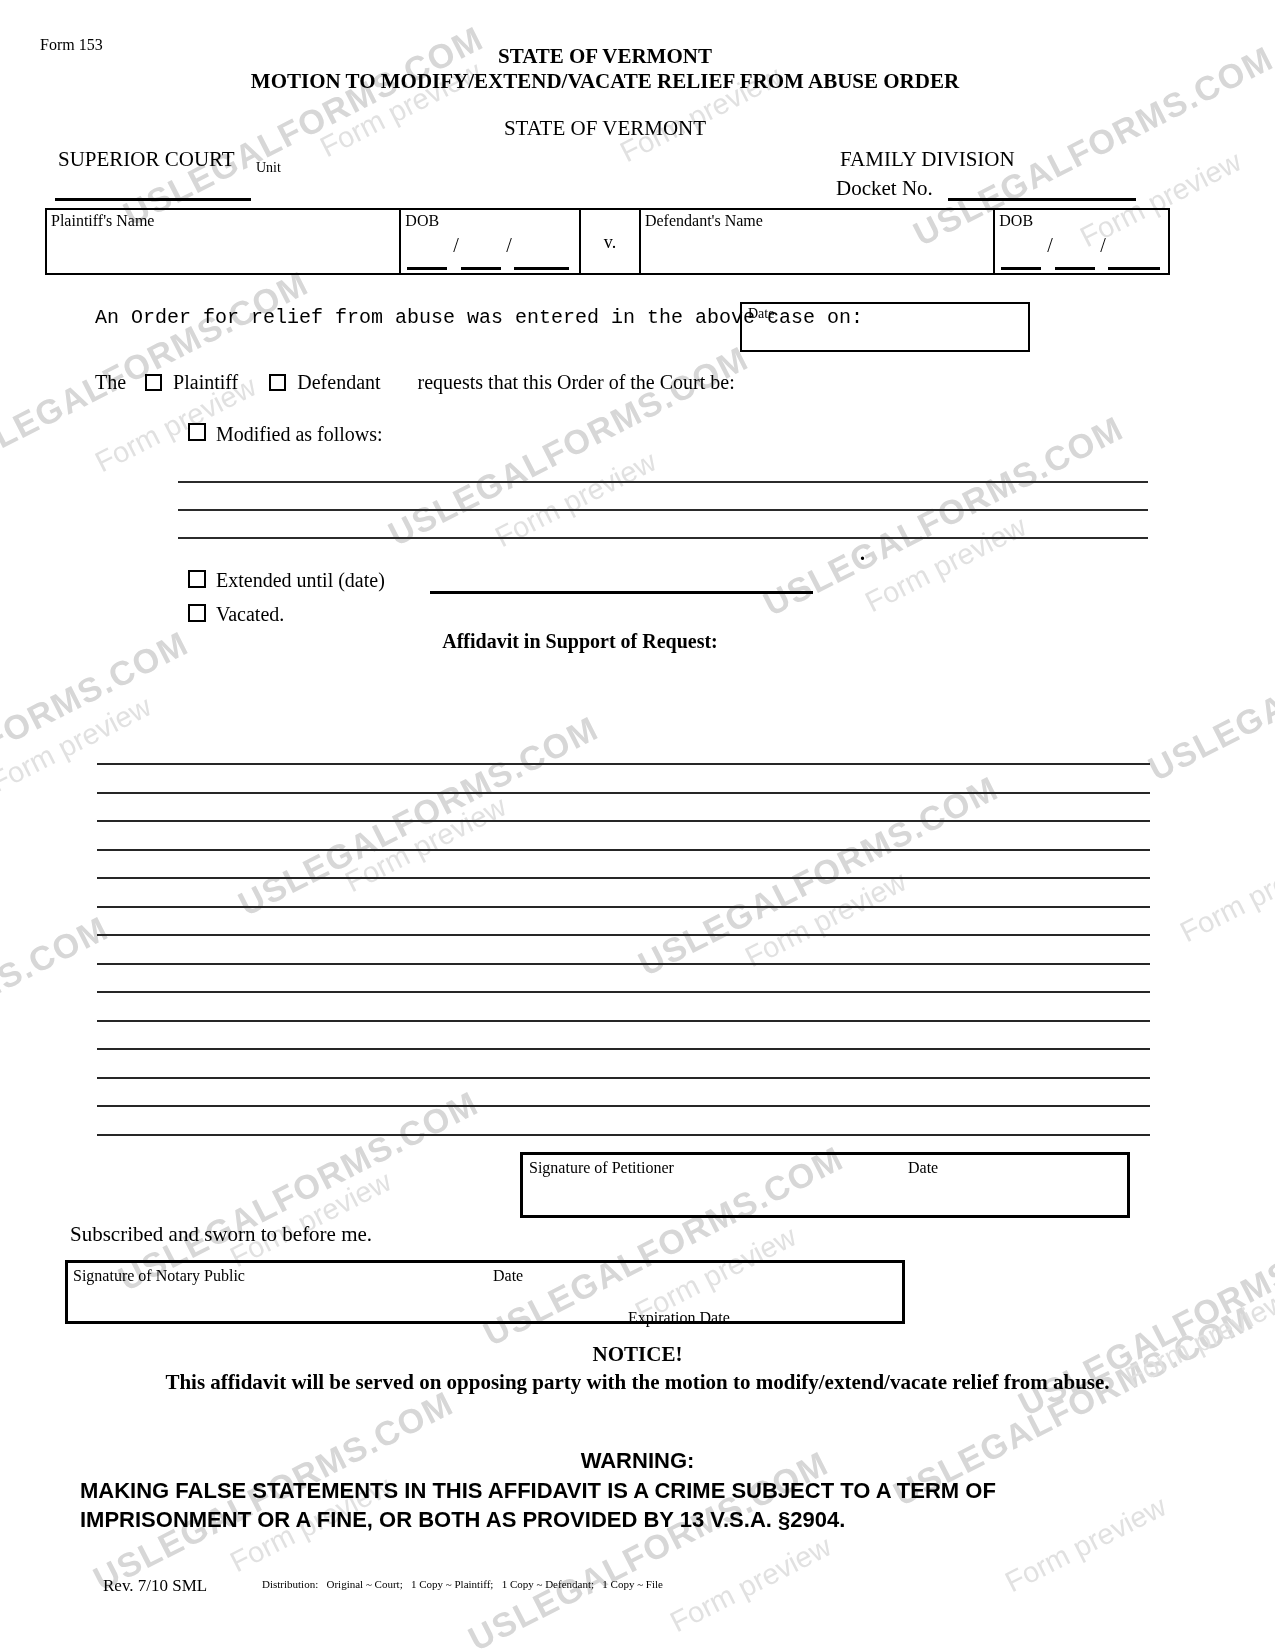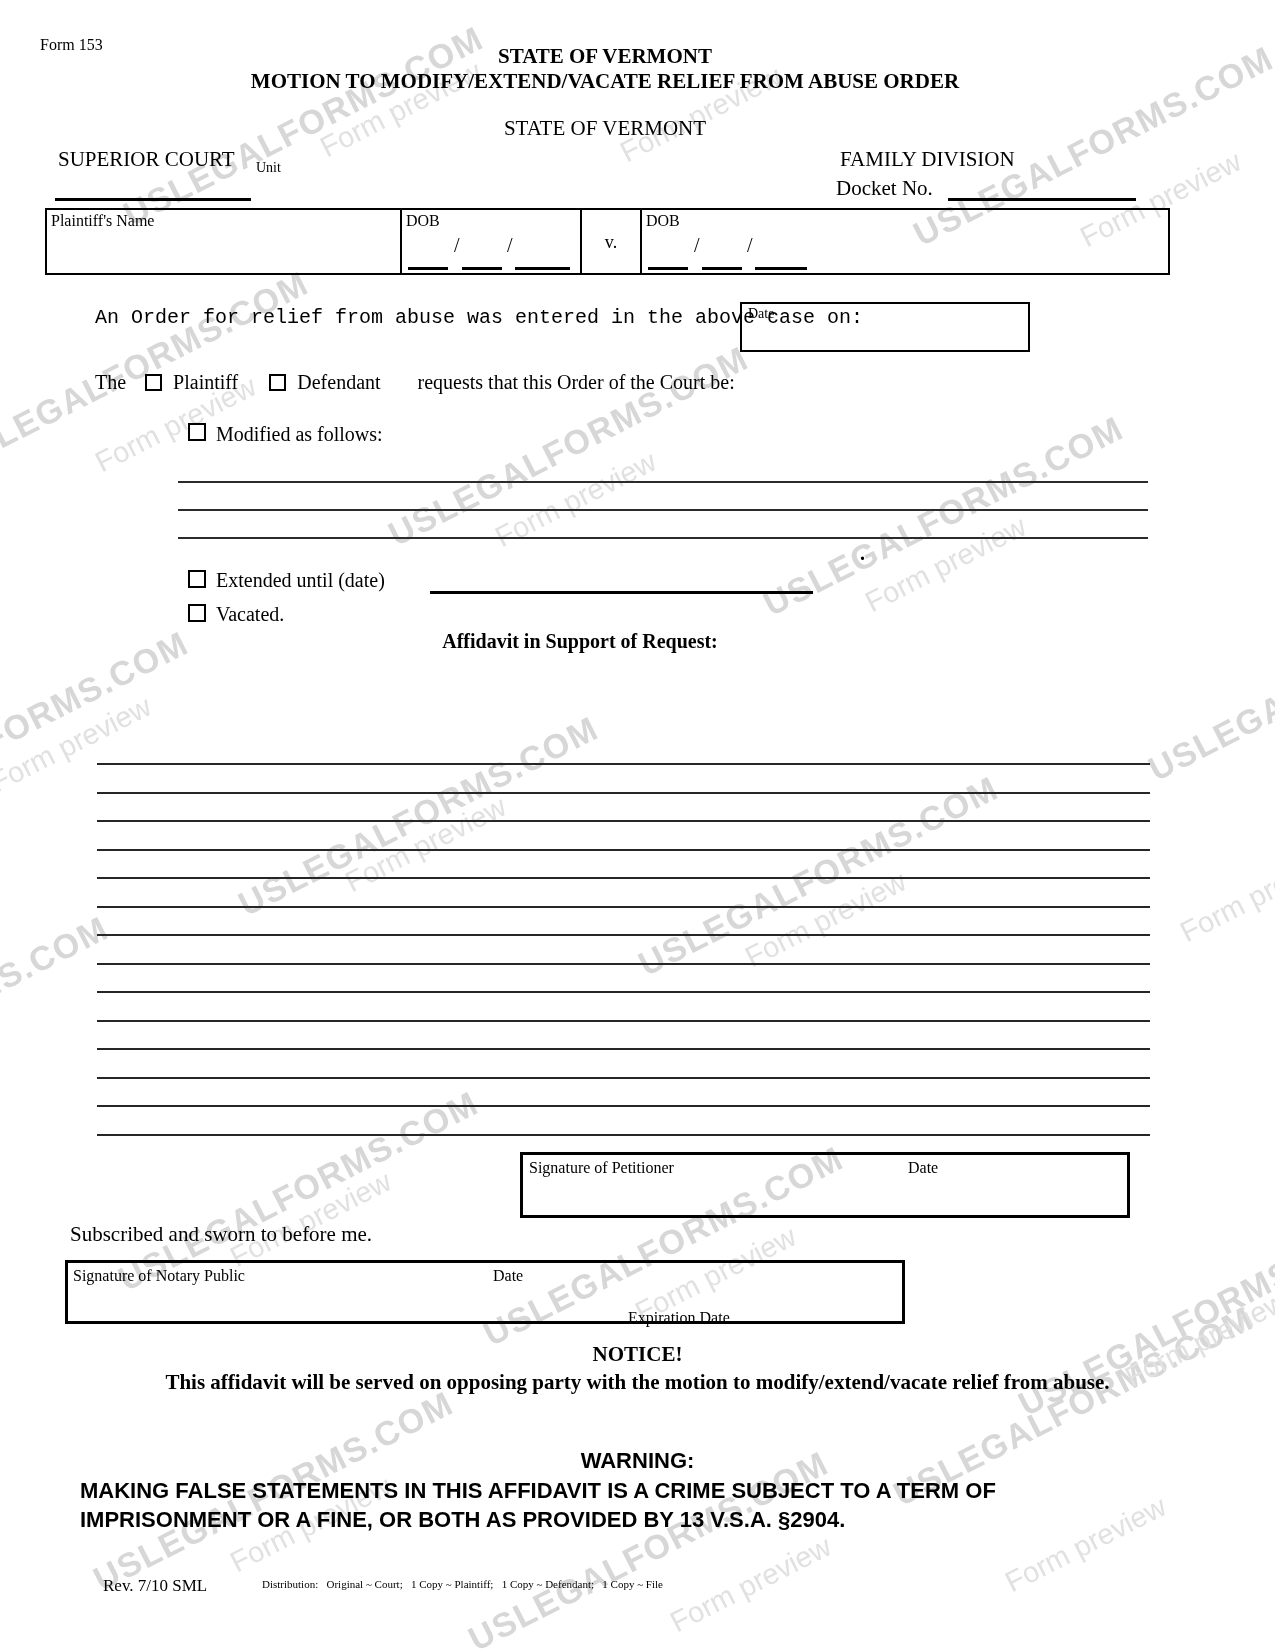--- a/index.html
+++ b/index.html
@@ -112,20 +112,23 @@
         <span class="cell-label">DOB</span>
         <span class="dob-slash" style="left:52px;">/</span>
         <span class="dob-slash" style="left:105px;">/</span>
         <span class="dob-dash" style="left:6px;width:40px;"></span>
         <span class="dob-dash" style="left:60px;width:40px;"></span>
         <span class="dob-dash" style="left:113px;width:55px;"></span>
       </div>
       <div class="cell c-v">
         <span>v.</span>
       </div>
+      <div class="cell c-dname">
+        <span class="cell-label">Defendant's Name</span>
+      </div>
       <div class="cell c-dob2">
         <span class="cell-label">DOB</span>
         <span class="dob-slash" style="left:52px;">/</span>
         <span class="dob-slash" style="left:105px;">/</span>
         <span class="dob-dash" style="left:6px;width:40px;"></span>
         <span class="dob-dash" style="left:60px;width:40px;"></span>
         <span class="dob-dash" style="left:113px;width:52px;"></span>
       </div>
     </div>
 

